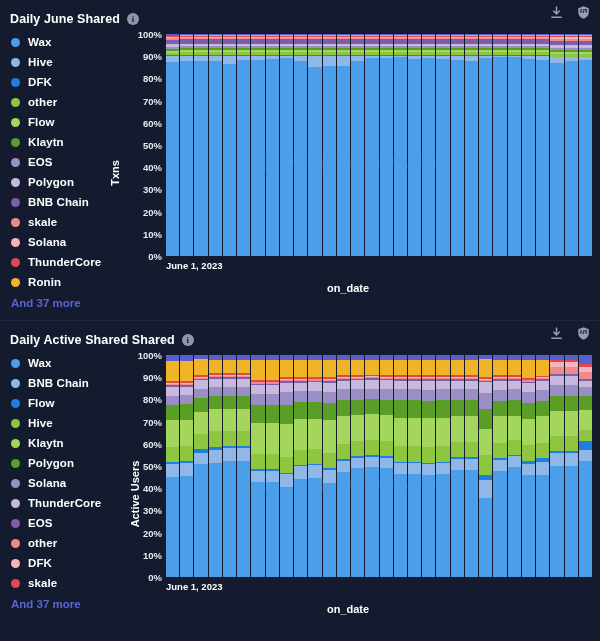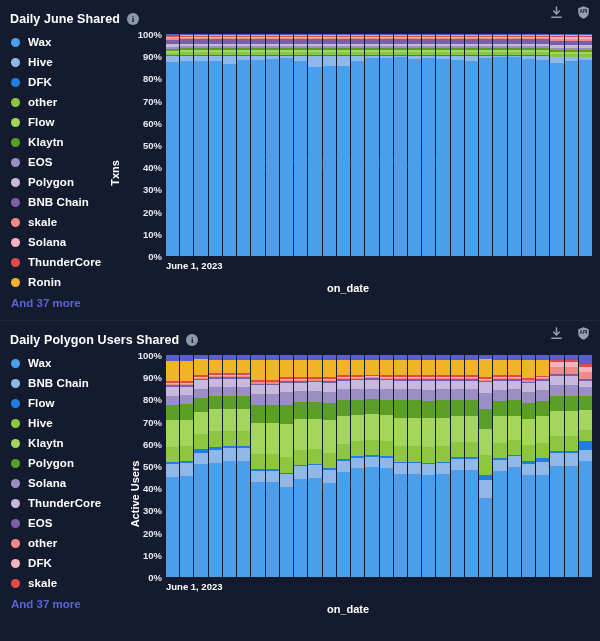--- a/index.html
+++ b/index.html
@@ -680,21 +680,21 @@
             <div class="seg" style="background: rgb(74, 158, 234); height: 88.4387%;"></div>
           </div>
         </div>
       <div class="x-start">June 1, 2023</div>
       <div class="x-axis-title">on_date</div>
     </div>
   </section>
 
   <section class="panel second">
     <div class="panel-header">
-      <span class="panel-title">Daily Polygon Users Shared</span>
+      <span class="panel-title">Daily Active Shared Shared</span>
       <span class="info-icon">i</span>
     </div>
     <div class="header-actions">
       <span class="act-btn">
         <svg width="15" height="15" viewBox="0 0 16 16">
             <path d="M8 2v7M5 6.5l3 3 3-3" stroke="#aeb6c8" stroke-width="1.6" fill="none" stroke-linecap="round" stroke-linejoin="round"></path>
             <path d="M3 13h10" stroke="#aeb6c8" stroke-width="1.6" stroke-linecap="round"></path>
           </svg>
       </span>
       <span class="act-btn">

